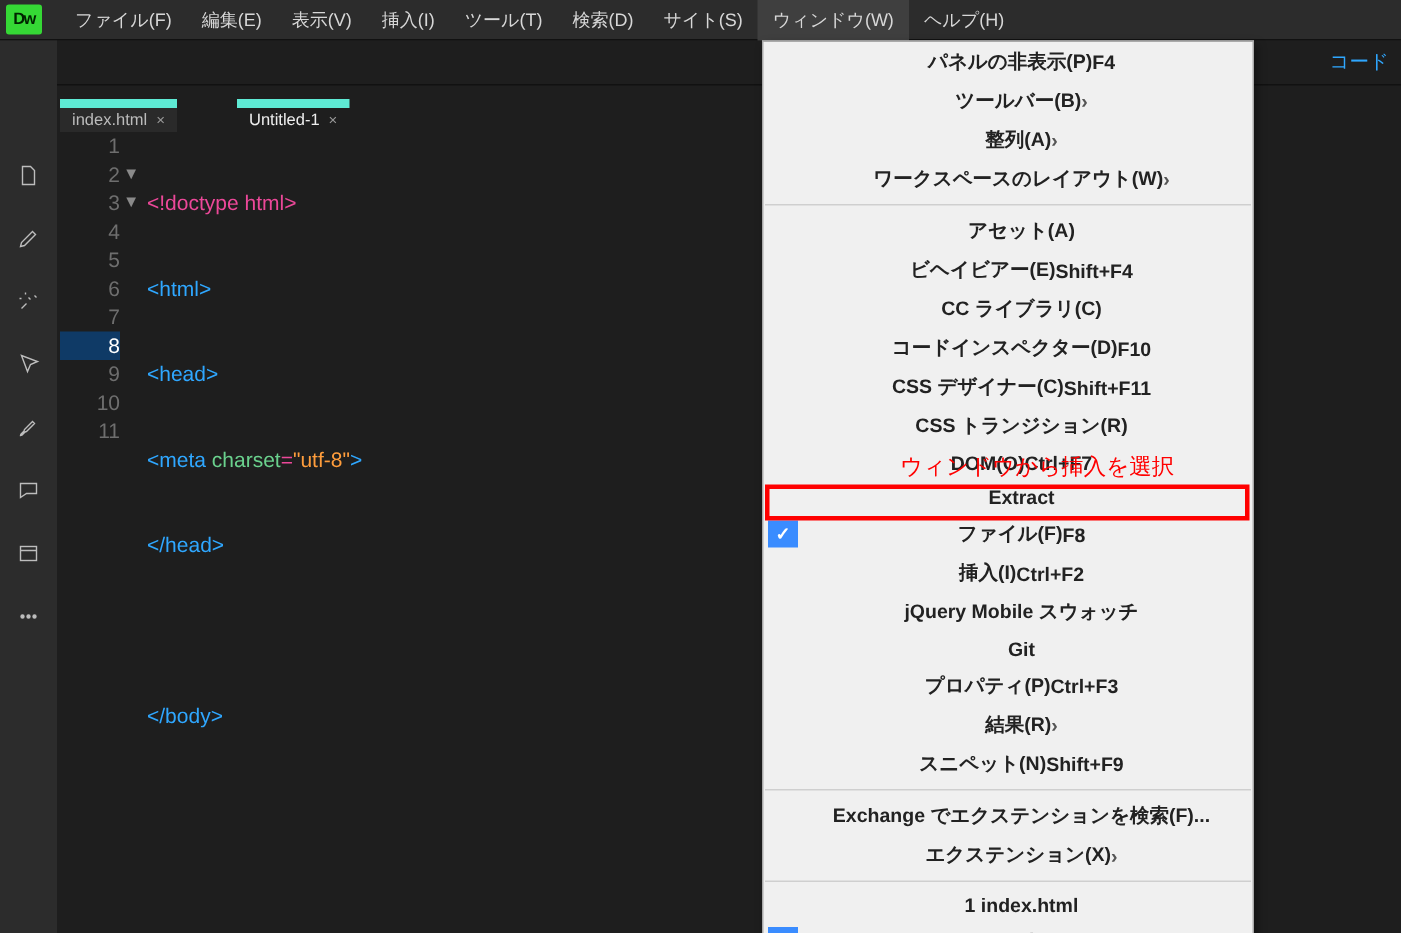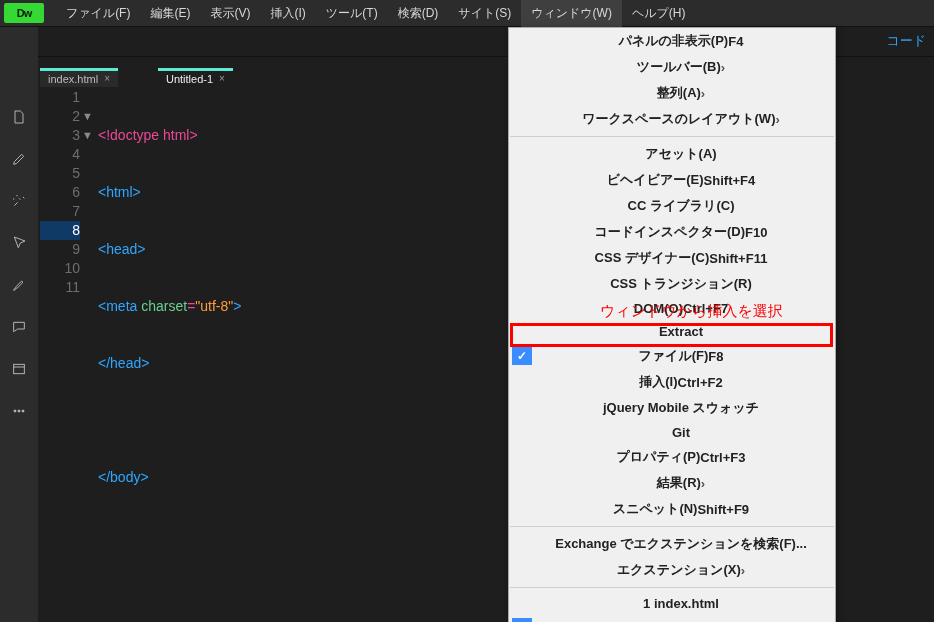--- a/index.html
+++ b/index.html
@@ -1,27 +1,27 @@
 <!DOCTYPE html>
 <html><head>
 <meta charset="utf-8">
 <style>
   * { margin: 0; padding: 0; box-sizing: border-box; font-family: "Yu Gothic UI", "Meiryo", sans-serif; }
   body { width: 934px; height: 622px; background: #1e1e1e; color: #d7d7d7; overflow: hidden; position: relative; }
   
   .menubar { height: 27px; background: #2c2c2c; display: flex; align-items: center; padding-left: 4px; border-bottom: 1px solid #111; }
-  .app-icon { width: 40px; height: 20px; background: #35d835; border-radius: 2px; display: flex; align-items: center; justify-content: center; margin-right: 12px; }
+  .app-icon { width: 24px; height: 20px; background: #35d835; border-radius: 2px; display: flex; align-items: center; justify-content: center; margin-right: 12px; }
   .app-icon span { color: #002400; font-weight: 800; font-size: 11px; letter-spacing: -1px; }
   .menu-item { padding: 0 10px; font-size: 12px; line-height: 27px; cursor: default; }
   .menu-item.open { background: #3f3f3f; }
   
   .toolbar-right { position: absolute; right: 8px; top: 32px; color: #2fa7ff; font-size: 13px; }
   
   .tabs { position: absolute; left: 40px; top: 66px; height: 22px; display: flex; align-items: center; gap: 4px; }
-  .tab { background: #2a2a2a; padding: 2px 8px; font-size: 11px; color: #bbb; display: flex; align-items: center; gap: 6px; border-top: 3px solid #5eead4;}
+  .tab { background: #2a2a2a; padding: 2px 8px; font-size: 11px; color: #bbb; display: flex; align-items: center; gap: 6px; border-top: 6px solid #5eead4;}
   .tab.active { background: #1e1e1e; color: #eee; margin-left: 36px; }
   .close-x { font-size: 10px; color: #999; }
   
   .sidebar { position: absolute; left: 0; top: 88px; width: 38px; bottom: 0; background: #2c2c2c; display: flex; flex-direction: column; align-items: center; padding-top: 20px; gap: 24px; }
   .side-icon { width: 18px; height: 18px; display:flex; align-items:center; justify-content:center; }
   .side-icon svg { width: 16px; height: 16px; stroke: #bdbdbd; fill: none; stroke-width: 1.4; }
   
   .gutter { position: absolute; left: 40px; top: 88px; width: 48px; color: #6e6e6e; font-family: "Consolas", monospace; font-size: 14px; text-align: right; padding-right: 8px; line-height: 19px; }
   .gutter .ln { height: 19px; }
   .gutter .ln.cur { background: #0f3a66; color: #fff; }

